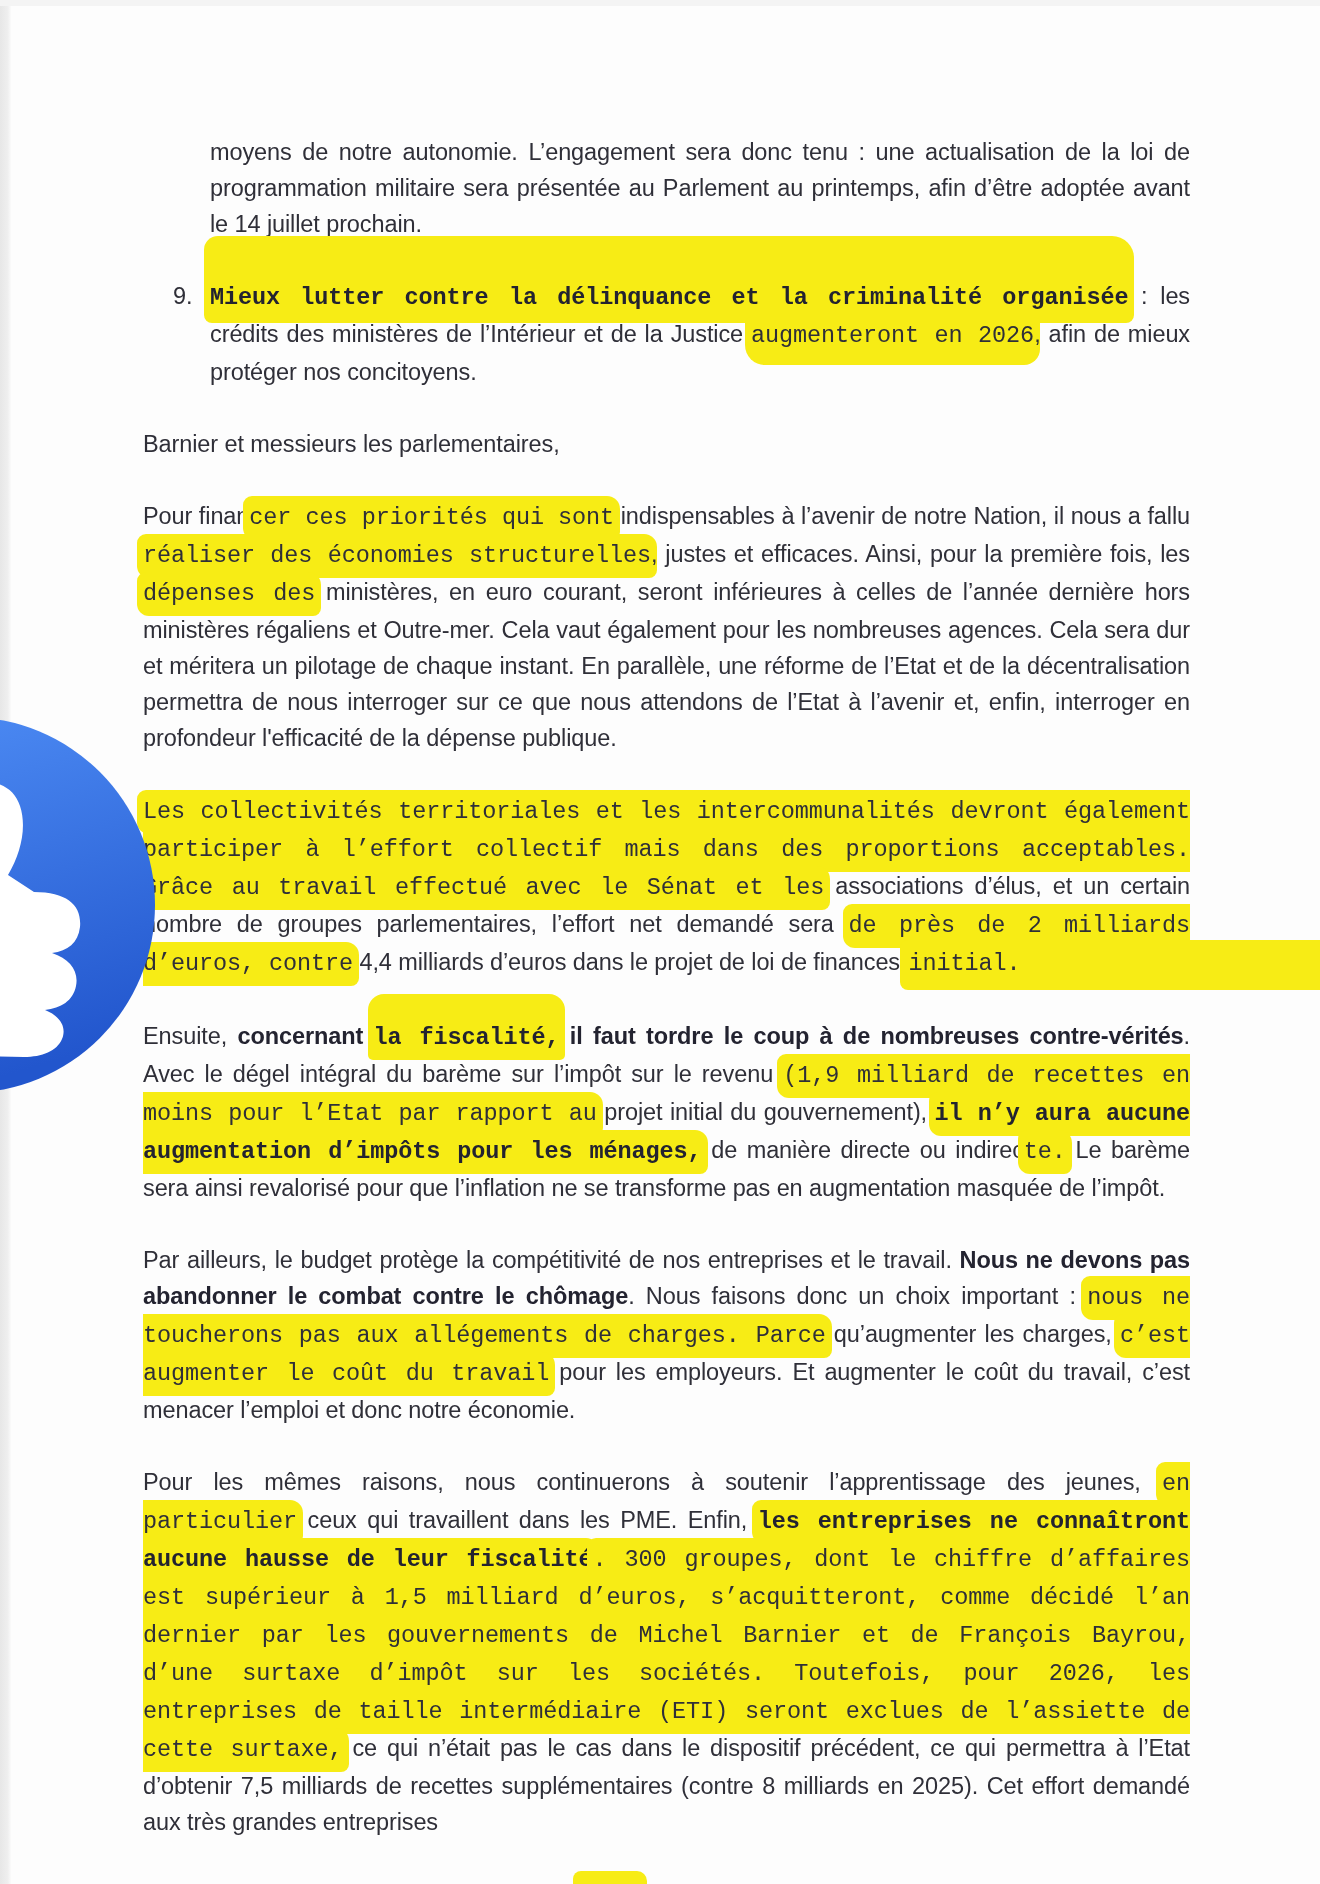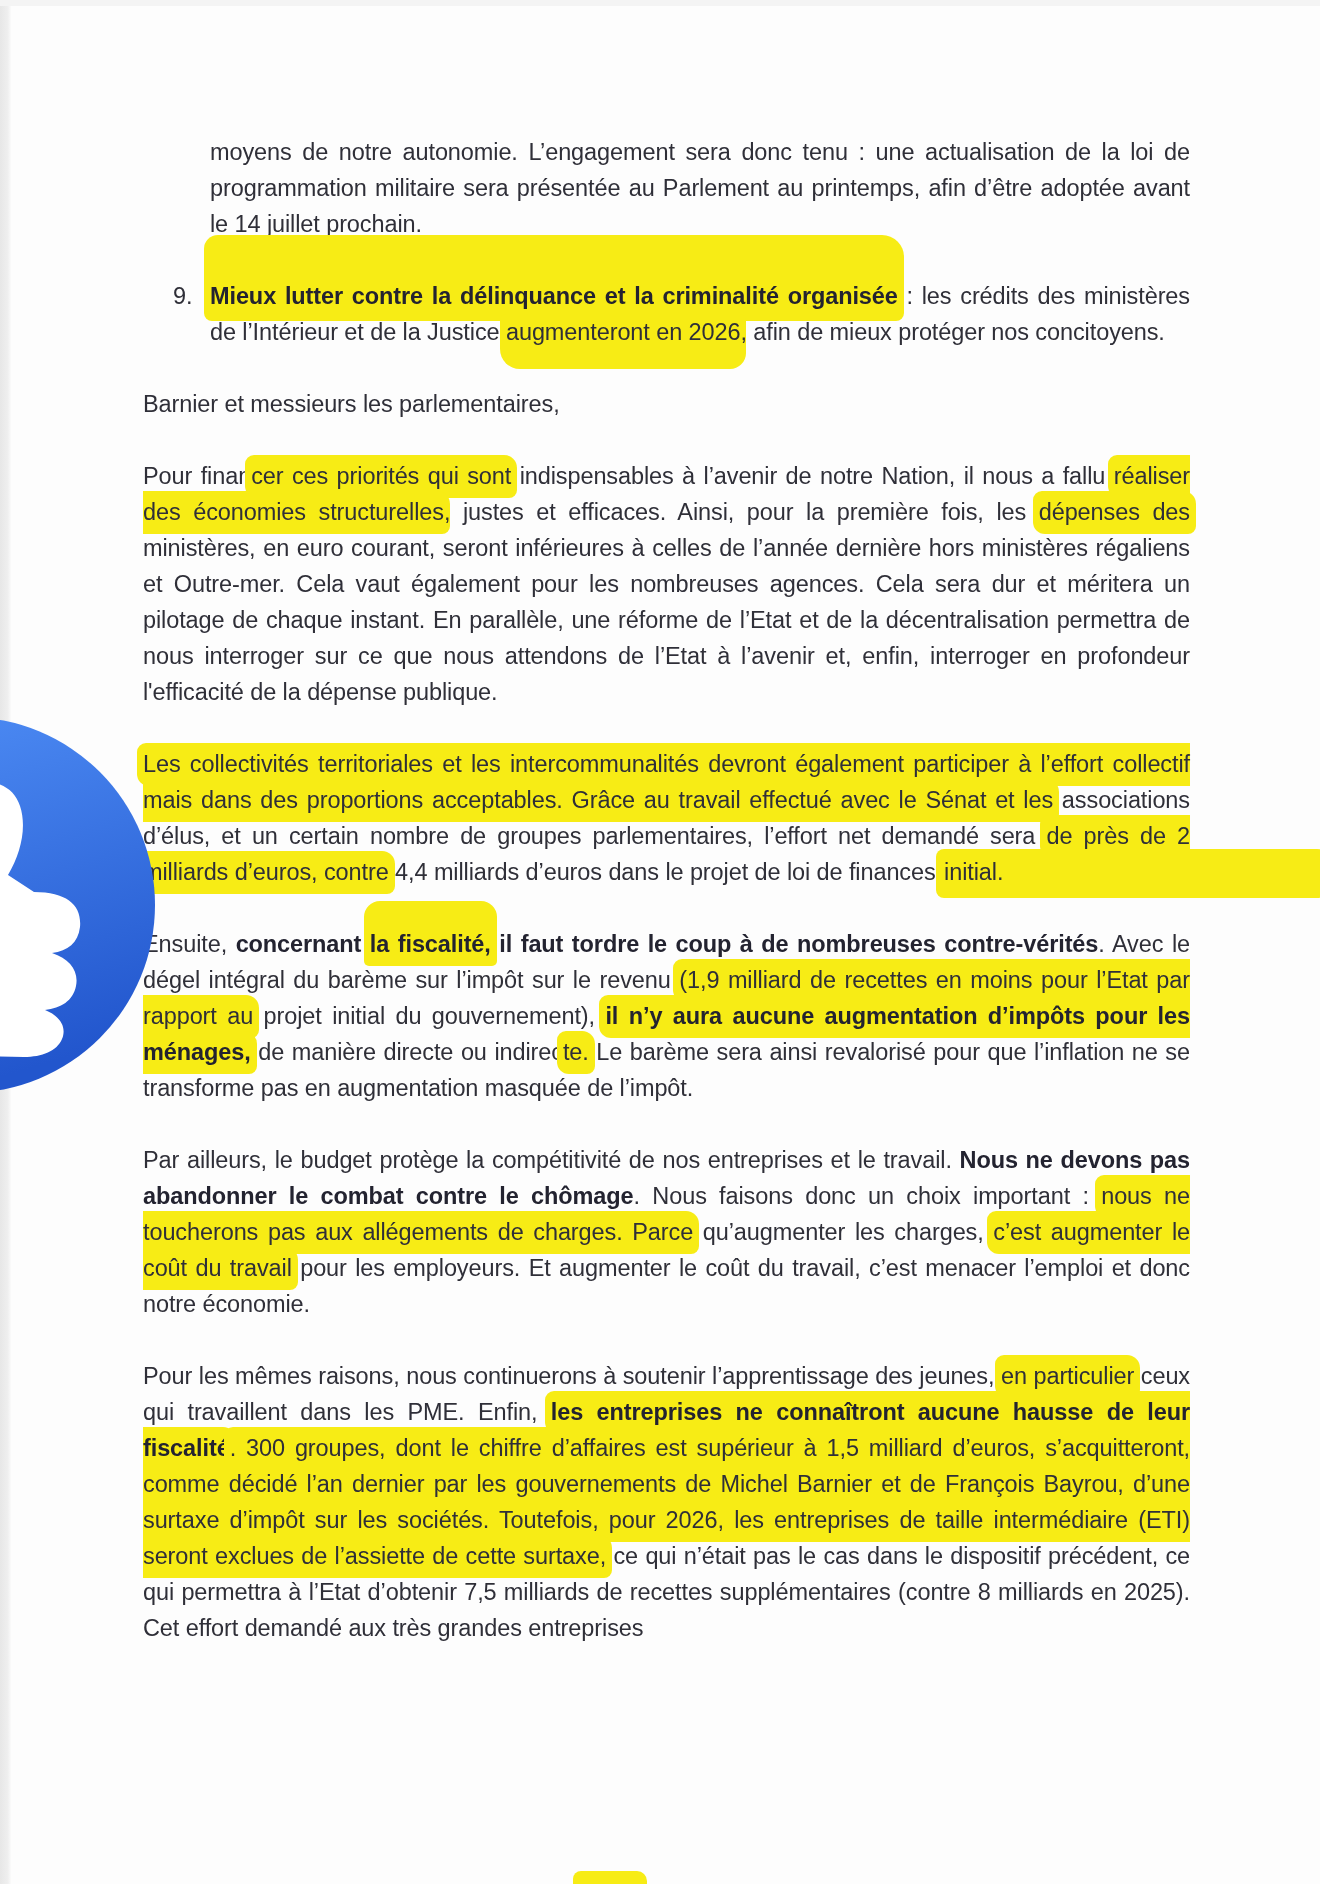--- a/index.html
+++ b/index.html
@@ -31,27 +31,28 @@
   .para.indented{padding-left:67px;}
   .list-item{position:relative;padding-left:67px;}
   .list-marker{position:absolute;left:30px;top:0;}
   strong{color:var(--ink-bold);font-weight:700;}
   mark.hl{
     background:var(--hl);
     color:inherit;
     padding:8px 6px 9px;
     margin:0 -6px;
     border-radius:9px 13px 8px 12px;
+    font-family:Liberation Mono, monospace;
   }
   mark.hl.hl-bleed-top{
     padding-top:48px;padding-bottom:12px;
     border-radius:14px 22px 8px 8px;
   }
   mark.hl.hl-bleed-bottom{
-    padding-top:5px;padding-bottom:24px;
+    padding-top:5px;padding-bottom:16px;
     border-radius:6px 6px 16px 20px;
   }
   mark.hl.hl-top-sm{
     padding-top:30px;padding-bottom:9px;
     border-radius:16px 16px 5px 5px;
   }
   mark.hl.hl-extend-right{
     padding:10px 332px 13px 8px;
     margin-right:-332px;
     border-radius:8px 18px 18px 8px;

